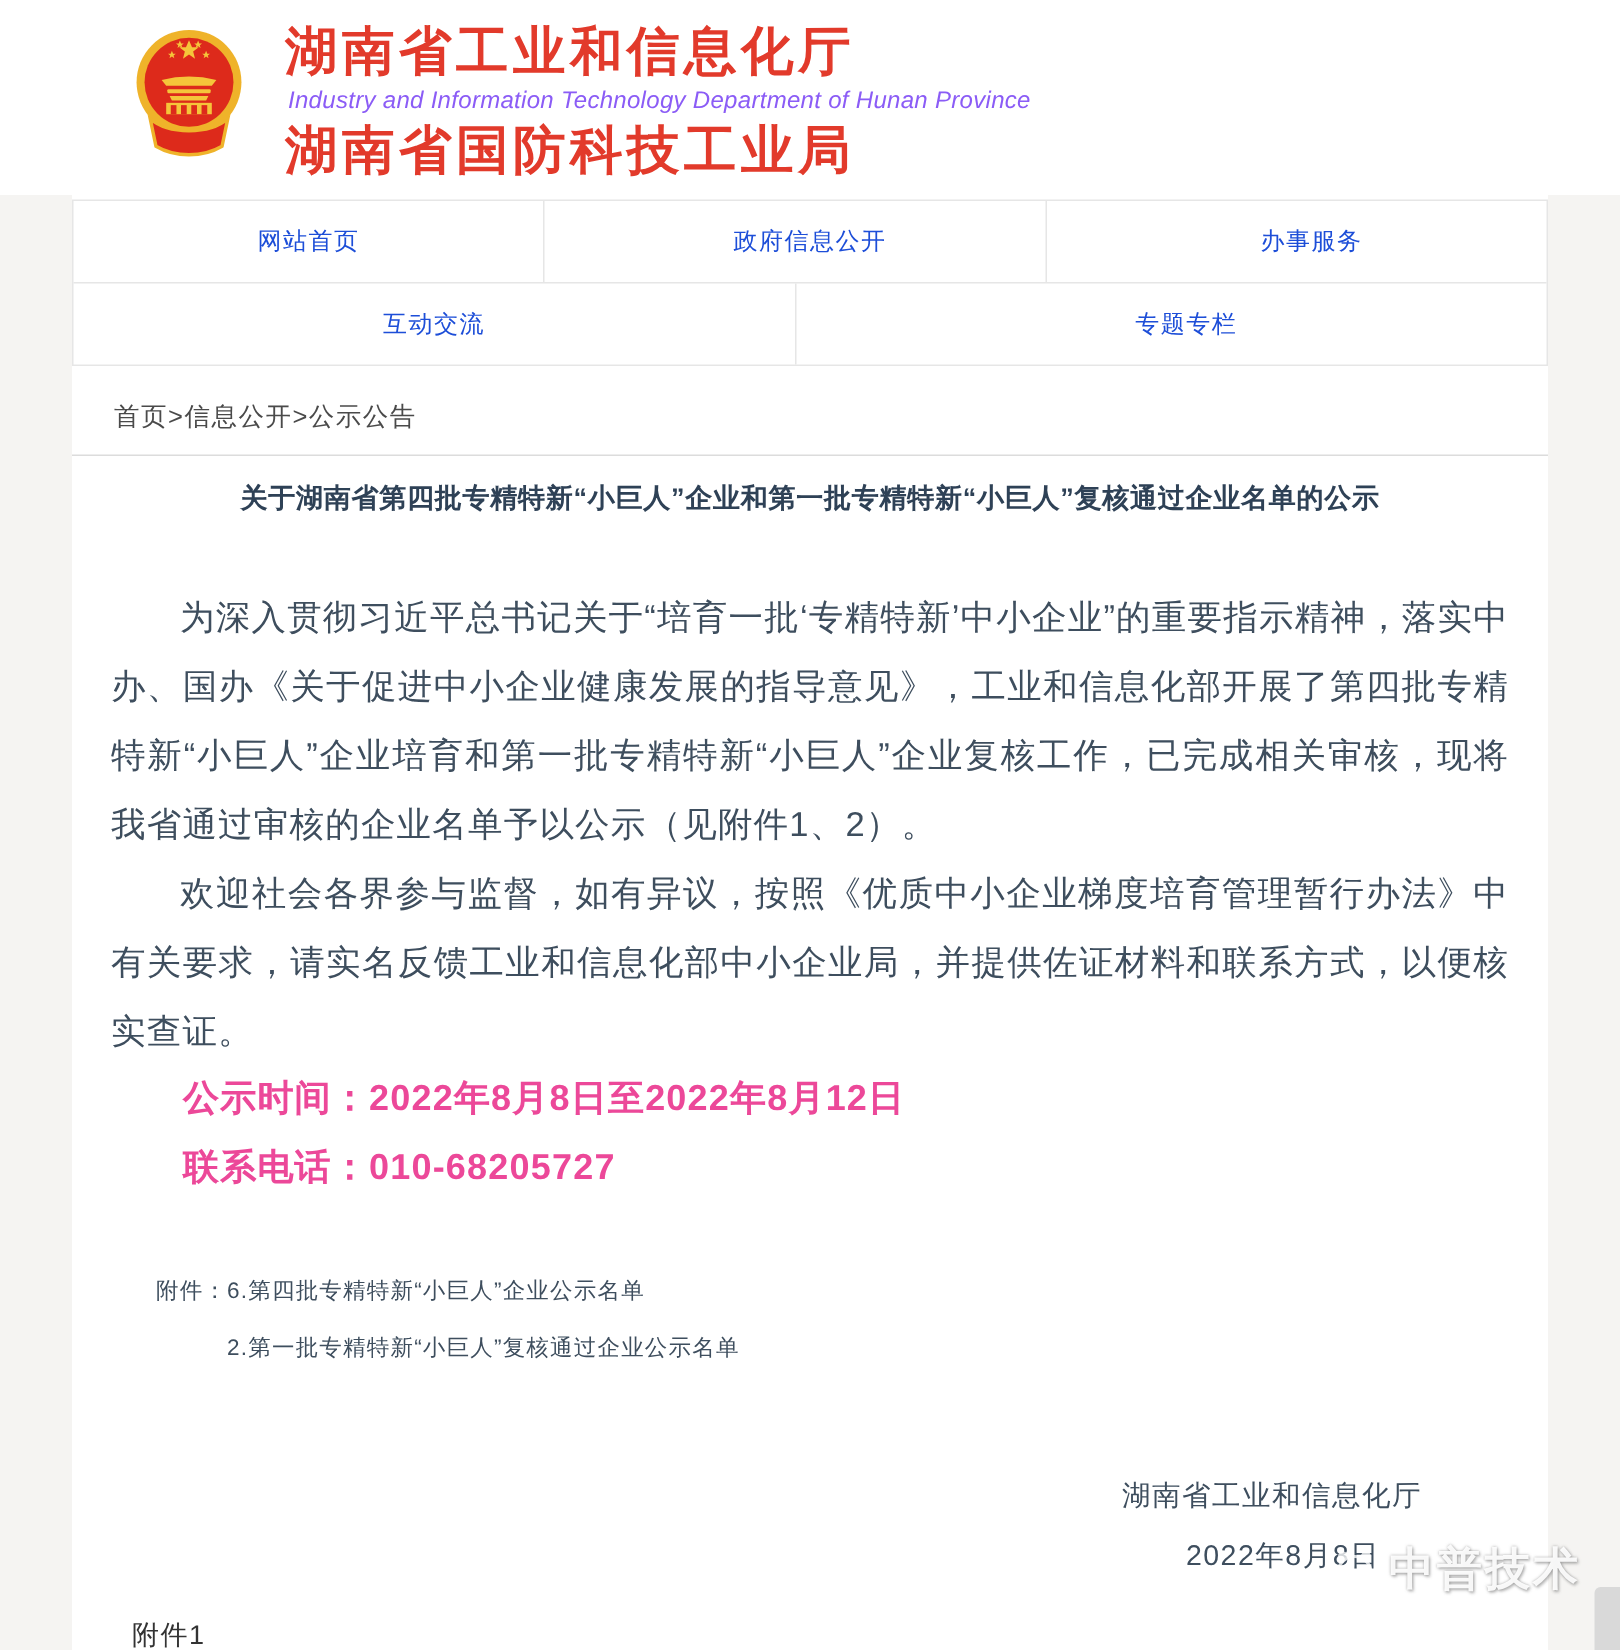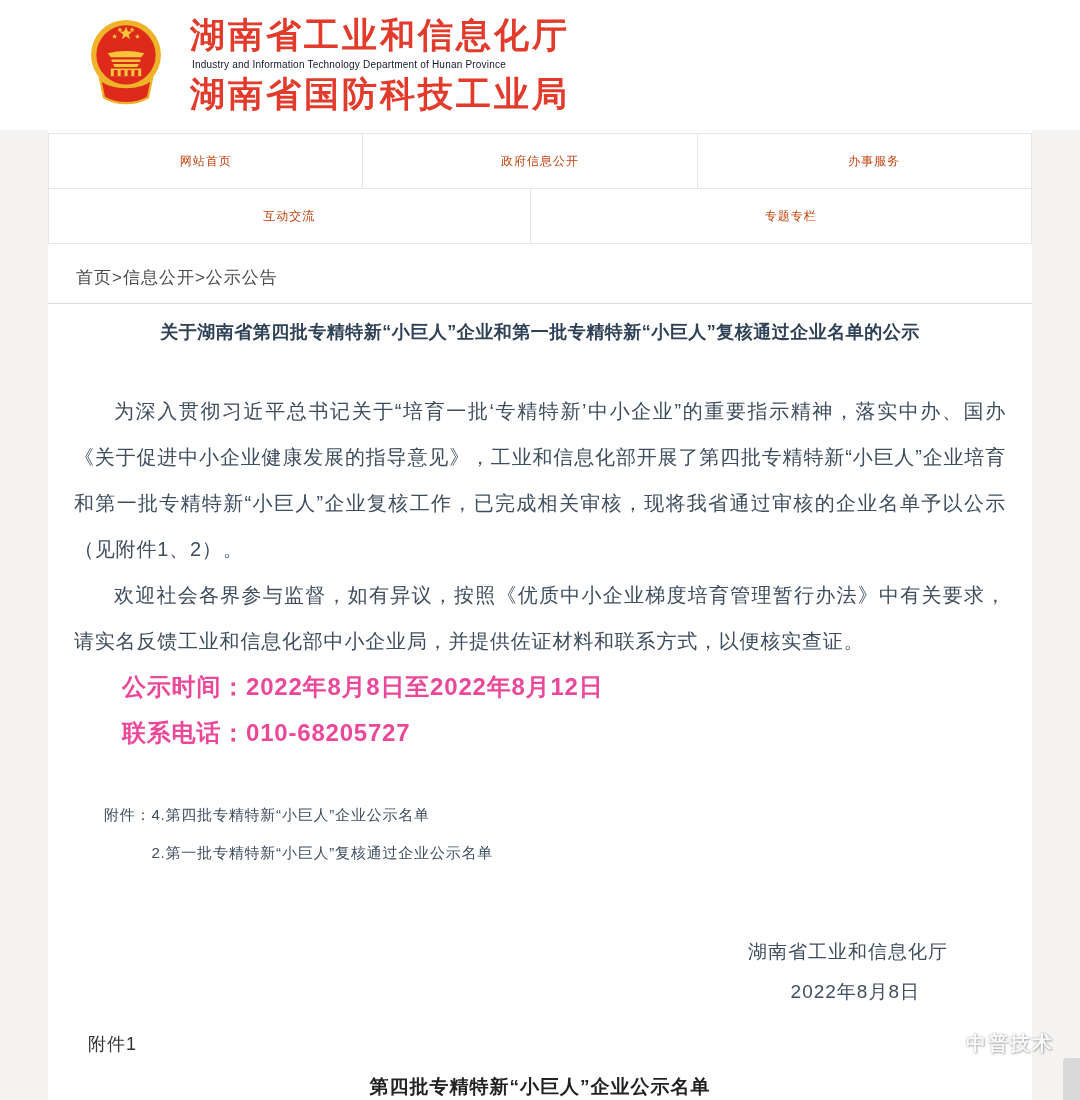--- a/index.html
+++ b/index.html
@@ -22,26 +22,27 @@
   .org-names { margin-left:26px; padding-top:6px; }
   .org-cn {
     color:#e23a2b;
     font-size:35px;
     font-weight:bold;
     letter-spacing:3px;
     line-height:1.22;
     white-space:nowrap;
   }
   .org-en {
-    color:#0f172a;
-    font-size:10px;
+    color:#8b5cf6;
+    font-size:16px;
     letter-spacing:0.2px;
     line-height:1.3;
     margin:1px 0 2px 2px;
     white-space:nowrap;
+    font-style:italic;
   }
   
   .sheet {
     position:absolute;
     left:48px; top:130px;
     width:984px;
     height:970px;
     background:#ffffff;
   }
   
@@ -51,22 +52,22 @@
     margin-top:3px;
   }
   .nav-row { display:flex; }
   .nav-row + .nav-row { border-top:1px solid #e6e6e6; }
   .nav-cell {
     flex:1;
     height:54px;
     display:flex;
     align-items:center;
     justify-content:center;
-    font-size:12px;
-    color:#c2410c;
+    font-size:16px;
+    color:#1d4ed8;
     cursor:pointer;
     letter-spacing:1px;
   }
   .nav-cell + .nav-cell { border-left:1px solid #e6e6e6;padding-left:20px; }
   
   .breadcrumb {
     padding:22px 28px 14px 28px;
     font-size:17px;
     color:#4a4a4a;
     letter-spacing:1px;
@@ -85,21 +86,21 @@
   }
   .article-time {
     margin-top:12px;
     text-align:center;
     font-size:17px;
     color:#3e4e5e;
     letter-spacing:1px;
   }
   .body-text { margin-top:44px; padding:0 12px; }
   .para {
-    font-size:20px;
+    font-size:23px;
     line-height:46px;
     letter-spacing:0.8px;
     text-indent:2em;
     color:#3e4e5e;
     text-align:justify;
   }
   .info-line {
     font-size:24px;
     line-height:46px;
     letter-spacing:0.8px;
@@ -152,21 +153,21 @@
   .watermark {
     position:absolute;
     right:26px; top:1026px;
     display:flex;
     align-items:center;
     gap:6px;
     pointer-events:none;
   }
   .wm-logo { width:34px; height:34px; opacity:0.85; }
   .wm-text {
-    font-size:20px;
+    font-size:30px;
     font-weight:bold;
     letter-spacing:2px;
     color:rgba(255,255,255,0.92);
     text-shadow:0 0 2px rgba(110,110,110,0.55), 1px 1px 2px rgba(120,120,120,0.45);
     font-family:Liberation Mono, monospace;
   }
   
   .scroll-thumb {
     position:absolute;
     right:0; bottom:0;
@@ -230,21 +231,21 @@
 
     <div class="body-text">
       <p class="para">为深入贯彻习近平总书记关于“培育一批‘专精特新’中小企业”的重要指示精神，落实中办、国办《关于促进中小企业健康发展的指导意见》，工业和信息化部开展了第四批专精特新“小巨人”企业培育和第一批专精特新“小巨人”企业复核工作，已完成相关审核，现将我省通过审核的企业名单予以公示（见附件1、2）。</p>
       <p class="para">欢迎社会各界参与监督，如有异议，按照《优质中小企业梯度培育管理暂行办法》中有关要求，请实名反馈工业和信息化部中小企业局，并提供佐证材料和联系方式，以便核实查证。</p>
       <div class="info-line">公示时间：2022年8月8日至2022年8月12日</div>
       <div class="info-line">联系电话：010-68205727</div>
 
       <div class="attachments">
         <span class="att-label">附件：</span>
         <span class="att-items">
-          <div class="att-item">4.第四批专精特新“小巨人”企业公示名单</div>
+          <div class="att-item">6.第四批专精特新“小巨人”企业公示名单</div>
           <div class="att-item">2.第一批专精特新“小巨人”复核通过企业公示名单</div>
         </span>
       </div>
 
       <div class="signature-block">
         <div class="sig-name">湖南省工业和信息化厅</div>
         <div class="sig-date">2022年8月8日</div>
       </div>
     </div>
 

